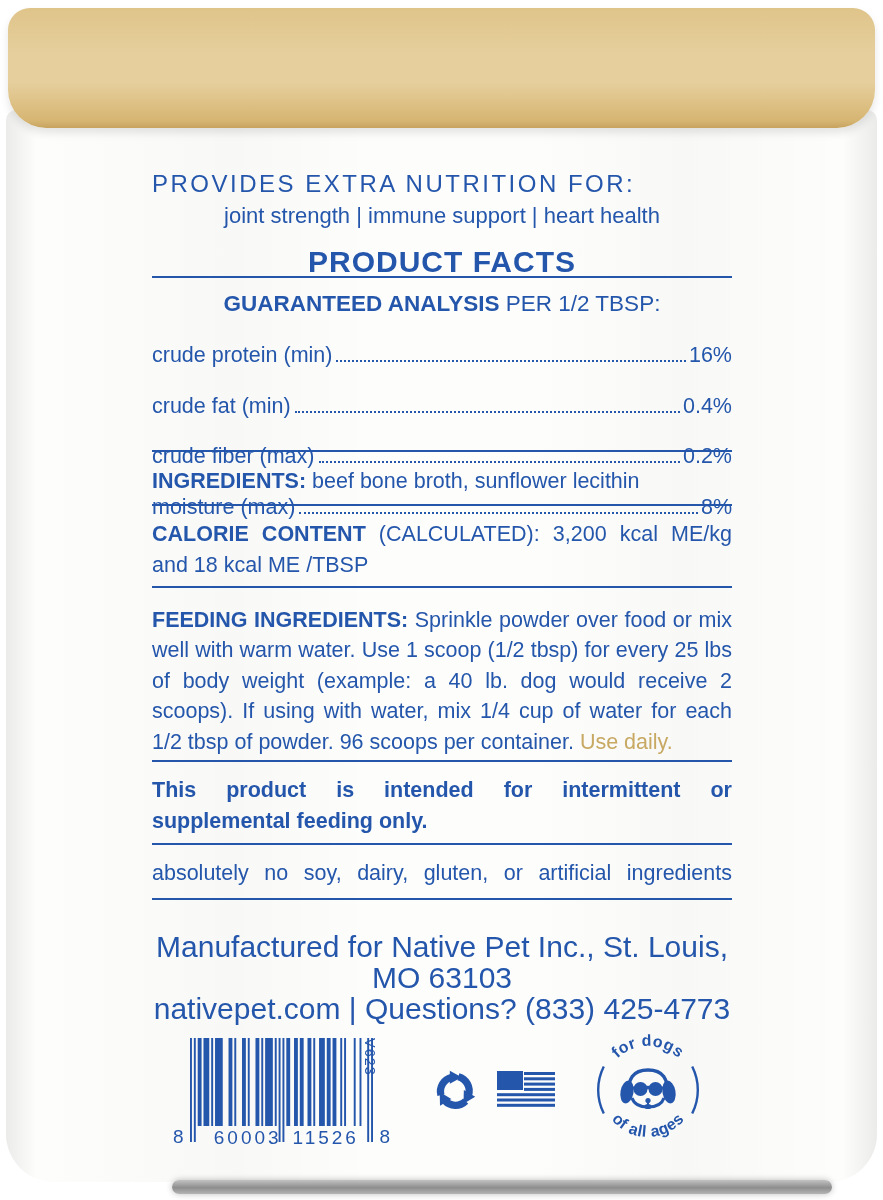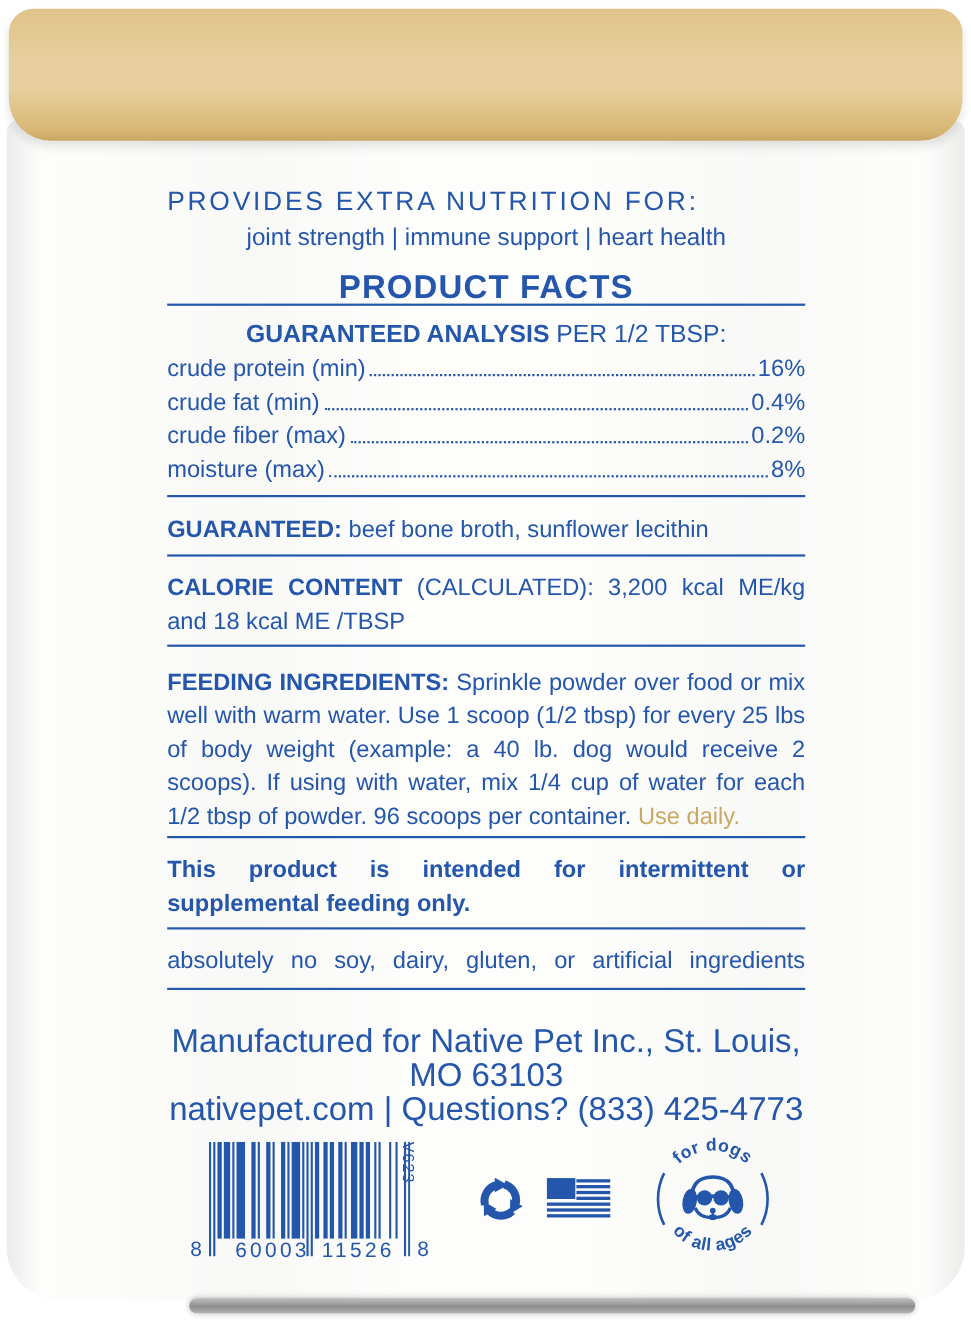--- a/index.html
+++ b/index.html
@@ -34,21 +34,21 @@
   .provides{top:170px;text-align:left;font-size:24px;letter-spacing:2.5px;}
   .benefits{top:203px;text-align:center;font-size:22px;}
   .facts{top:245px;text-align:center;font-size:30px;font-weight:bold;letter-spacing:1px;}
   .rule{position:absolute;left:0;width:100%;border:none;border-top:2.3px solid var(--blue);height:0;}
   .hr1{top:276px}.hr2{top:450px}.hr3{top:504px}.hr4{top:586px}
   .hr5{top:760px}.hr6{top:843px}.hr7{top:898px}
 
   .ga-head{top:291px;font-size:22.5px;font-weight:bold;}
   .ga-head .light{font-weight:normal;}
   .ga-rows{top:323px;font-size:21.5px;}
-  .ga-row{display:flex;align-items:baseline;height:30.5px;}
+  .ga-row{display:flex;align-items:baseline;height:30.5px;margin-top:20px;}
   .ga-row .dots{flex:1;border-bottom:2.6px dotted var(--blue);margin:0 3px 5px 4px;}
 
   .para{font-size:21.5px;line-height:30.5px;text-align:justify;}
   .para b{font-weight:bold;}
   .ingredients{top:466px;}
   .calorie{top:519px;}
   .feeding{top:605px;line-height:30.4px;}
   .gold{color:var(--gold);}
   .supplemental{top:775px;font-weight:bold;}
   .noclaim{top:861px;font-size:21.5px;text-align:justify;text-align-last:justify;}
@@ -108,21 +108,21 @@
       </div>
       <div class="ga-row">
         <span>moisture (max)</span>
         <span class="dots"></span>
         <span>8%</span>
       </div>
     </div>
 
     <hr class="rule hr2">
 
-    <div class="abs para ingredients"><b>GUARANTEED:</b><span> beef bone broth, sunflower lecithin</span></div>
+    <div class="abs para ingredients"><b>INGREDIENTS:</b><span> beef bone broth, sunflower lecithin</span></div>
 
     <hr class="rule hr3">
 
     <div class="abs para calorie"><b>CALORIE CONTENT</b><span> (CALCULATED): 3,200 kcal ME/kg and 18 kcal ME /TBSP</span></div>
 
     <hr class="rule hr4">
 
     <div class="abs para feeding"><b>FEEDING INGREDIENTS:</b><span> Sprinkle powder over food or mix well with warm water. Use 1 scoop (1/2 tbsp) for every 25 lbs of body weight (example: a 40 lb. dog would receive 2 scoops). If using with water, mix 1/4 cup of water for each 1/2 tbsp of powder. 96 scoops per container. </span><span class="gold">Use daily.</span></div>
 
     <hr class="rule hr5">

